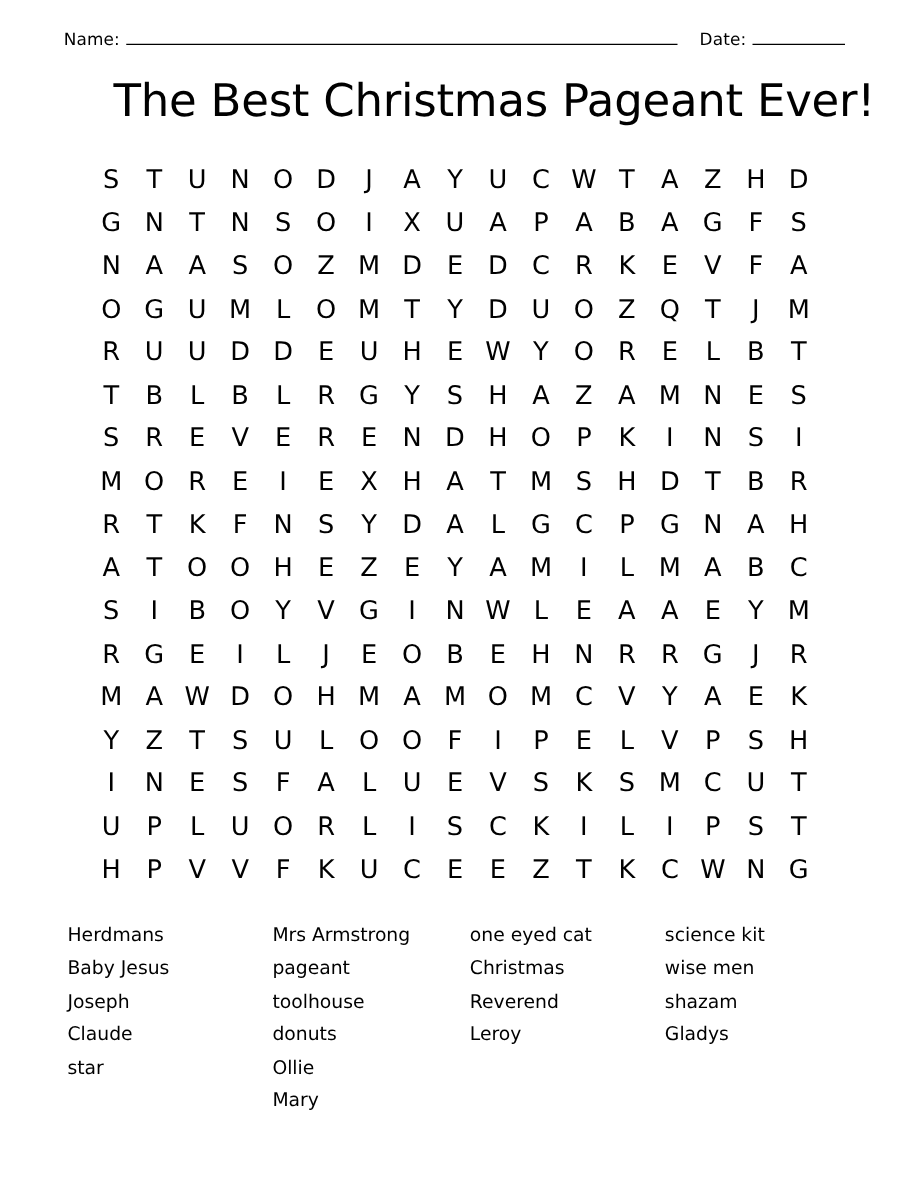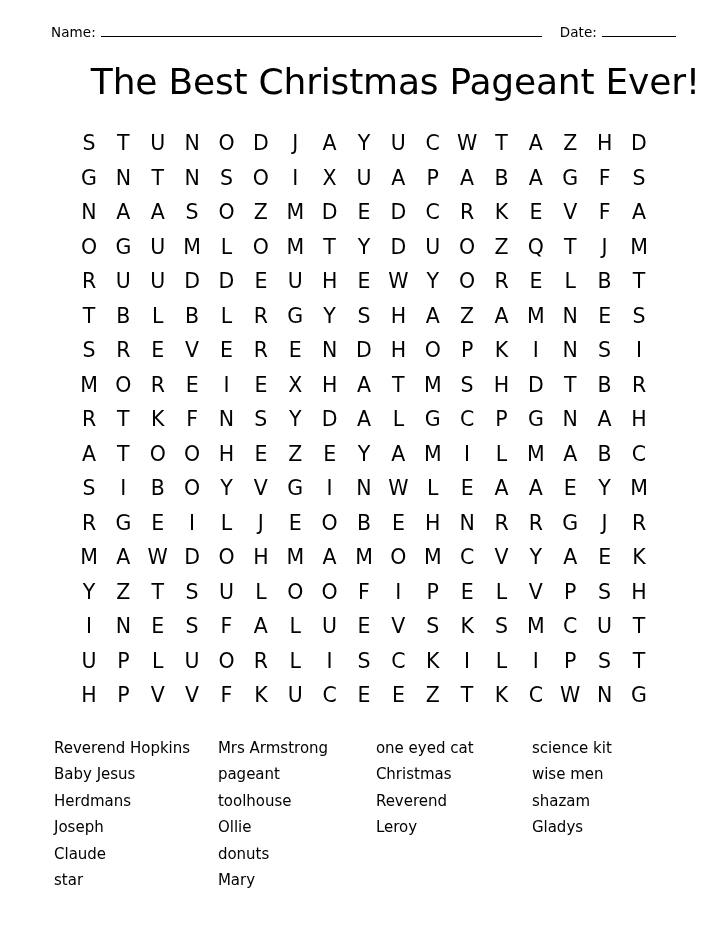--- a/index.html
+++ b/index.html
@@ -458,34 +458,33 @@
       <span class="grid-cell">W</span>
       <span class="grid-cell">N</span>
       <span class="grid-cell">G</span>
     </div>
 
   </div>
 
   <div class="wordlist">
 
     <div class="word-col c0">
-      <span class="word">Reverend Hopkins</span>
+      <span class="word">Herdmans</span>
       <span class="word">Baby Jesus</span>
-      <span class="word">Herdmans</span>
       <span class="word">Joseph</span>
       <span class="word">Claude</span>
       <span class="word">star</span>
     </div>
 
     <div class="word-col c1">
       <span class="word">Mrs Armstrong</span>
       <span class="word">pageant</span>
       <span class="word">toolhouse</span>
+      <span class="word">donuts</span>
       <span class="word">Ollie</span>
-      <span class="word">donuts</span>
       <span class="word">Mary</span>
     </div>
 
     <div class="word-col c2">
       <span class="word">one eyed cat</span>
       <span class="word">Christmas</span>
       <span class="word">Reverend</span>
       <span class="word">Leroy</span>
     </div>
 

